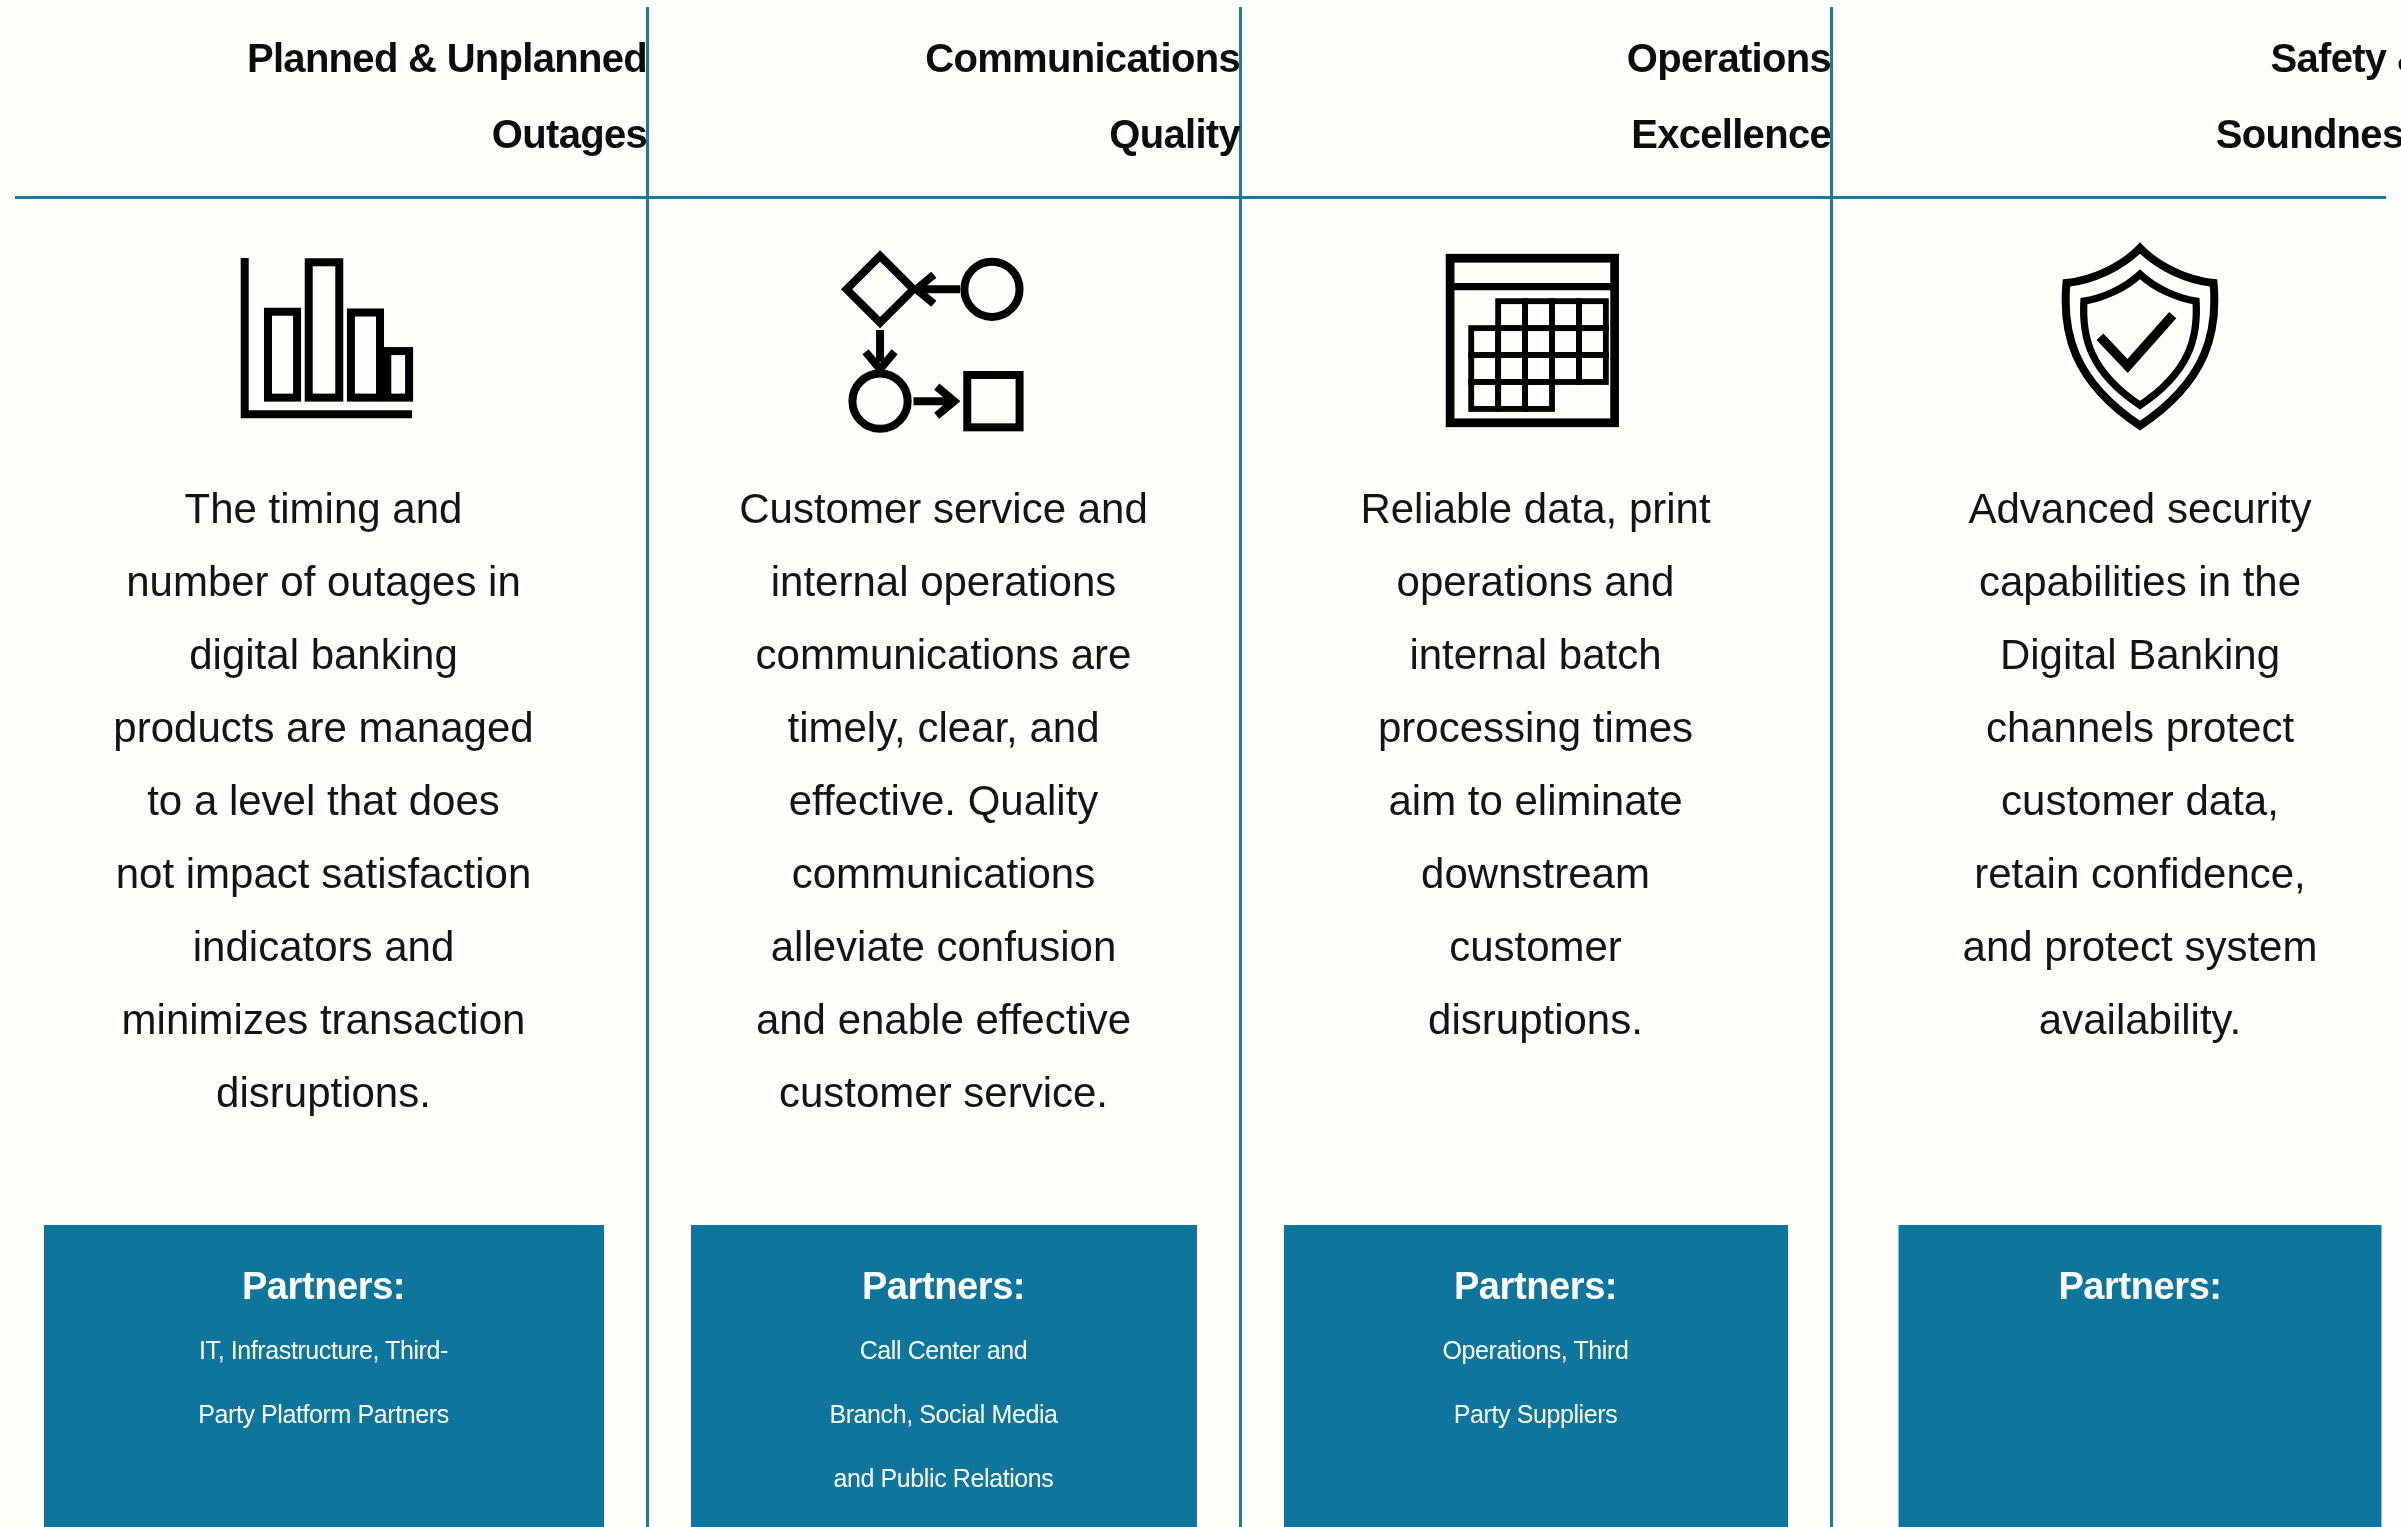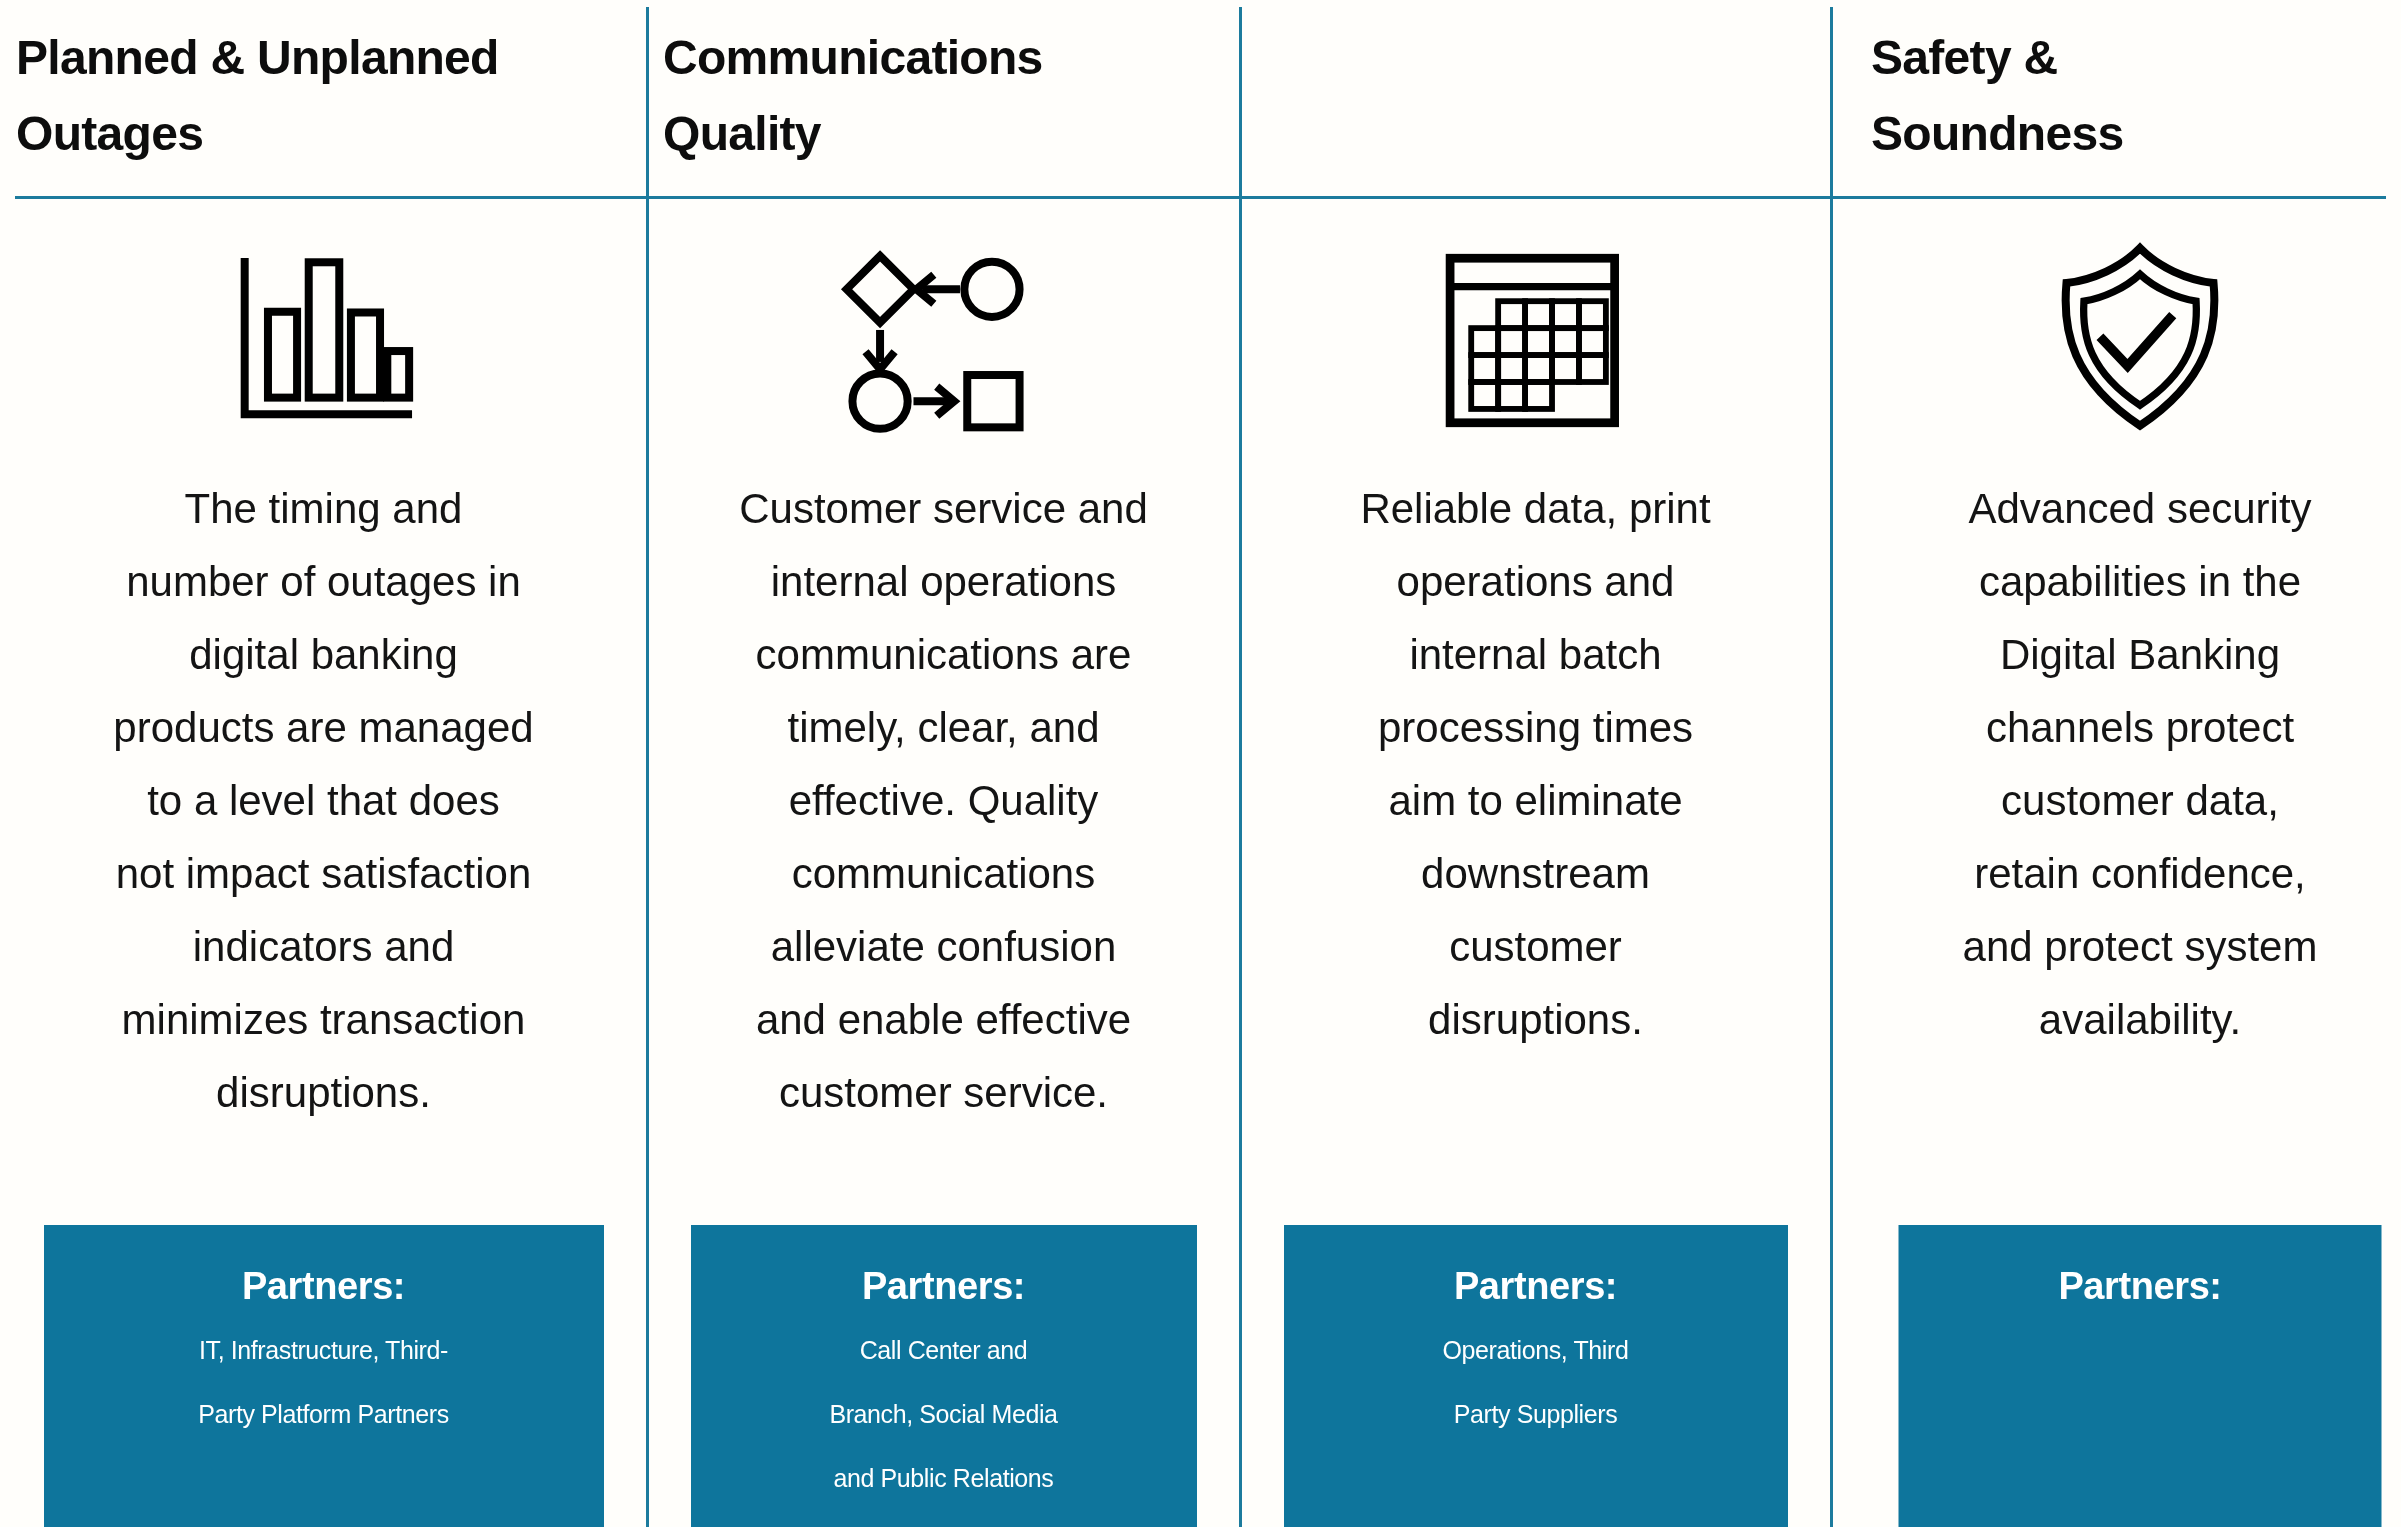--- a/index.html
+++ b/index.html
@@ -42,28 +42,27 @@
   .col.c1 { left: 0;     width: 647px; }
   .col.c2 { left: 647px; width: 593px; }
   .col.c3 { left: 1240px;width: 591px; }
   .col.c4 { left: 1831px;width: 570px; margin-left: 24px; }
 
   .title {
     position: absolute;
     top: 20.4px;
     left: 0;
     width: 100%;
-    text-align: left;
-    font-size: 48px;
+    text-align: right;
+    font-size: 40px;
     font-weight: bold;
     letter-spacing: -0.7px;
     line-height: 76px;
     white-space: pre-line;
     color: #0d0d0d;
-    padding-left: 16px;
   }
   .icon-wrap {
     position: absolute;
     top: 240px;
     left: 0;
     width: 100%;
     height: 200px;
     display: flex;
     align-items: center;
     justify-content: center;
@@ -172,20 +171,22 @@
 customer service.</div>
     <div class="partners-box">
       <div class="partners-label">Partners:</div>
       <div class="partners-text">Call Center and
 Branch, Social Media
 and Public Relations</div>
     </div>
   </div>
 
   <div class="col c3">
+    <div class="title">Operations
+Excellence</div>
     <div class="icon-wrap">
       <svg class="icon-svg" width="182" height="175" viewBox="0 0 250 240" fill="none">
         <rect x="7" y="7" width="226" height="226" stroke="#000" stroke-width="12" fill="none"></rect>
         <line x1="7" y1="46" x2="233" y2="46" stroke="#000" stroke-width="10"></line>
         <rect x="73" y="66" width="37" height="37" stroke="#000" stroke-width="8" fill="none"></rect>
         <rect x="110" y="66" width="37" height="37" stroke="#000" stroke-width="8" fill="none"></rect>
         <rect x="147" y="66" width="37" height="37" stroke="#000" stroke-width="8" fill="none"></rect>
         <rect x="184" y="66" width="37" height="37" stroke="#000" stroke-width="8" fill="none"></rect>
         <rect x="36" y="103" width="37" height="37" stroke="#000" stroke-width="8" fill="none"></rect>
         <rect x="73" y="103" width="37" height="37" stroke="#000" stroke-width="8" fill="none"></rect>

